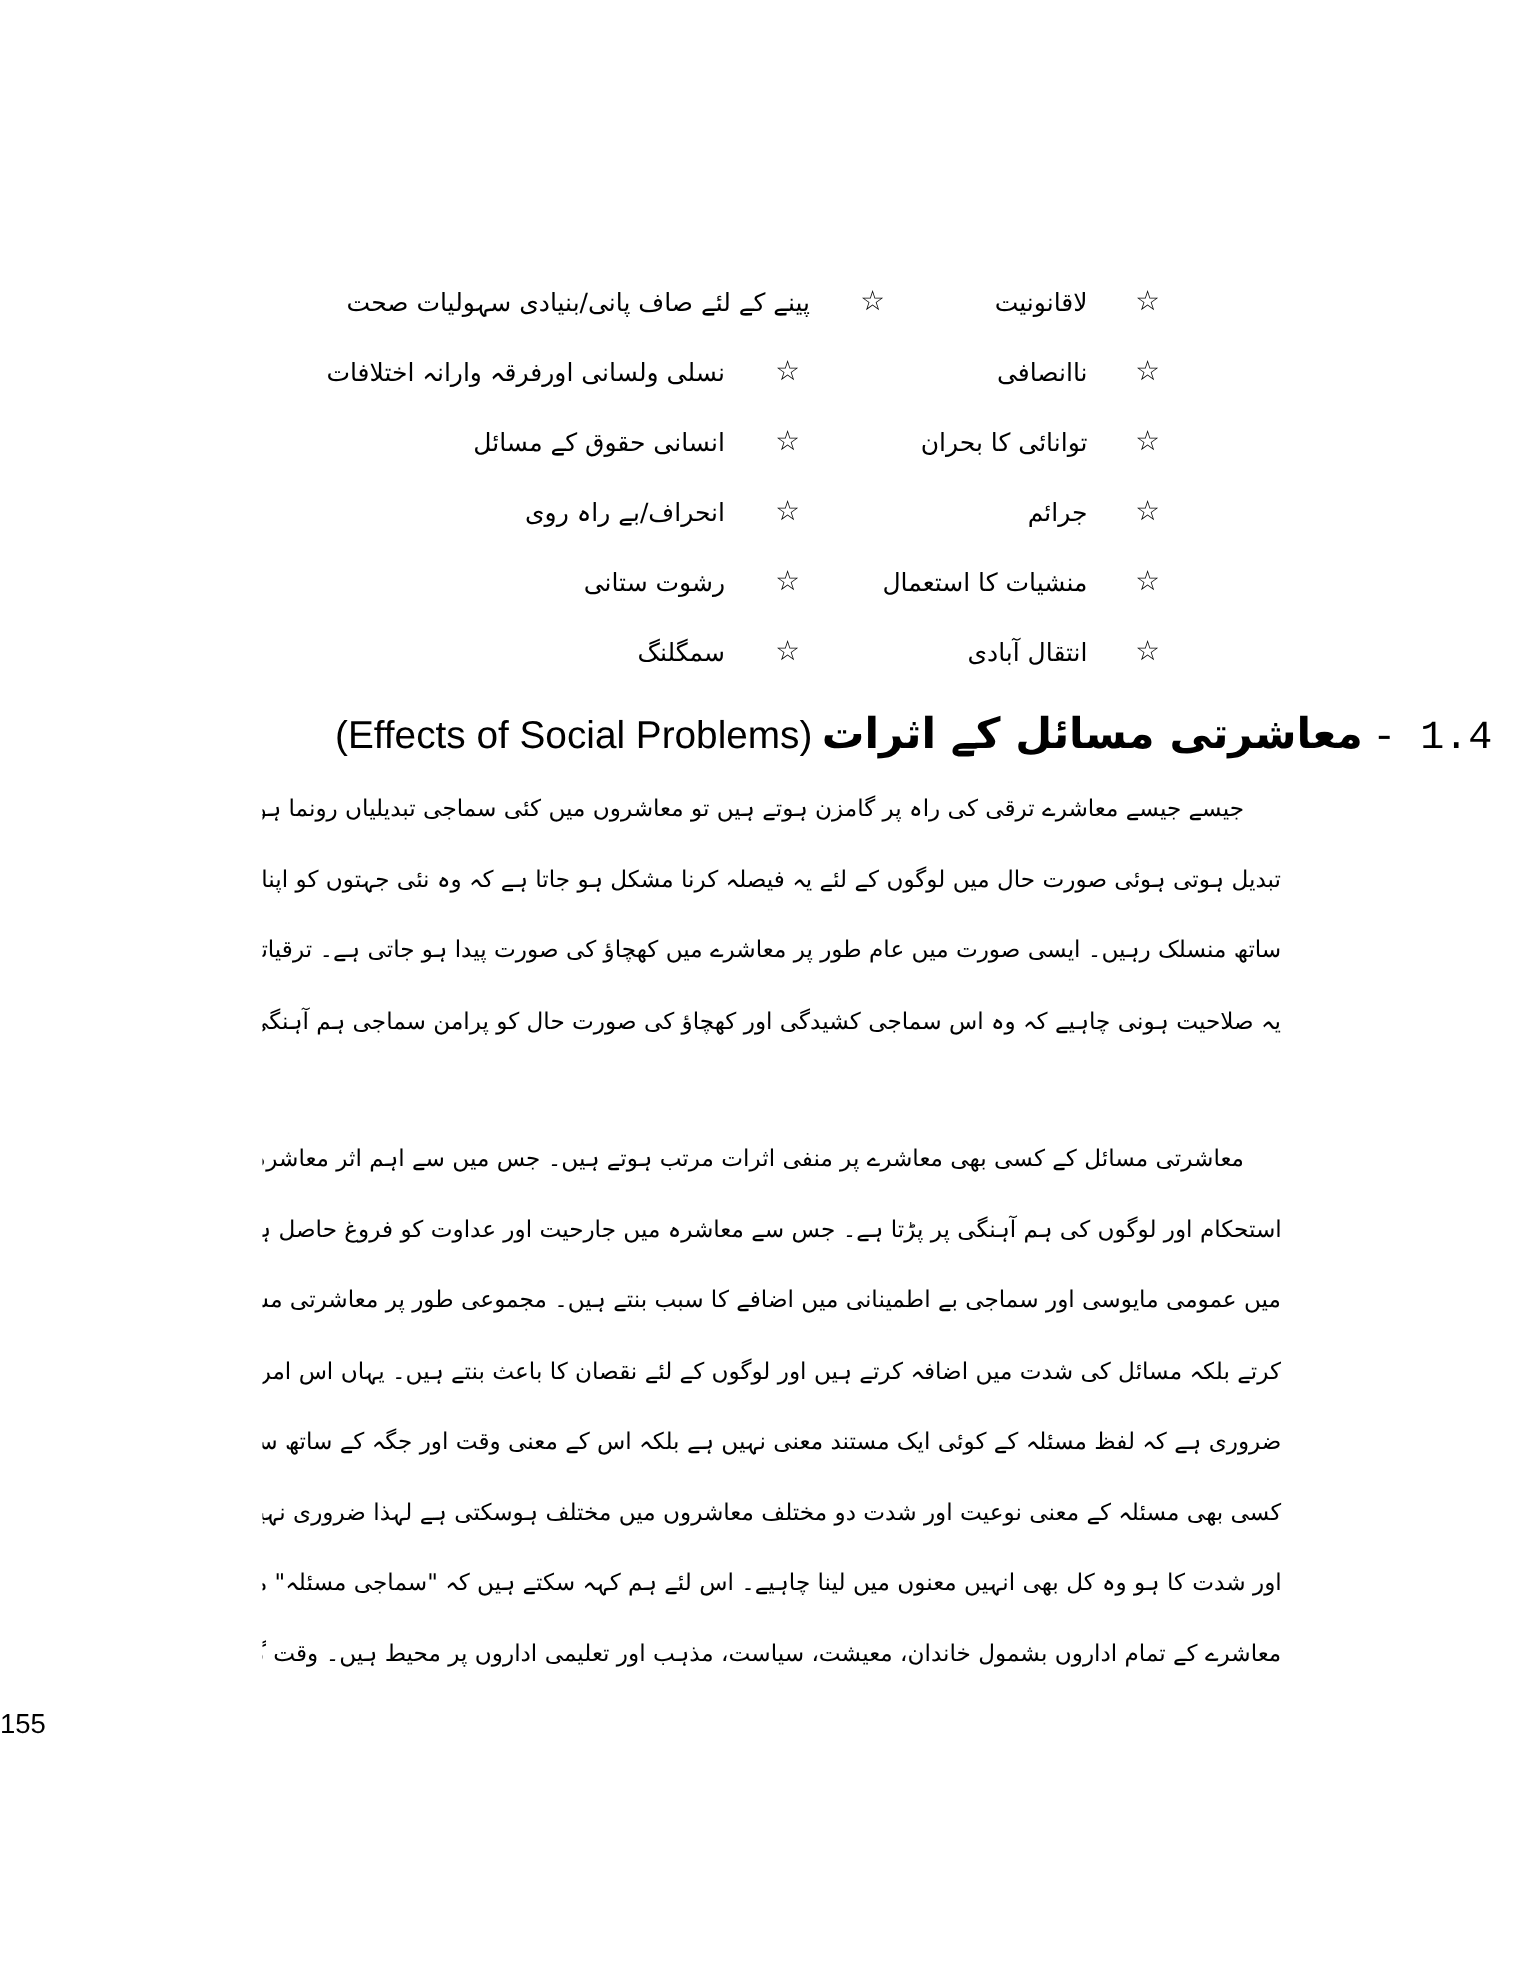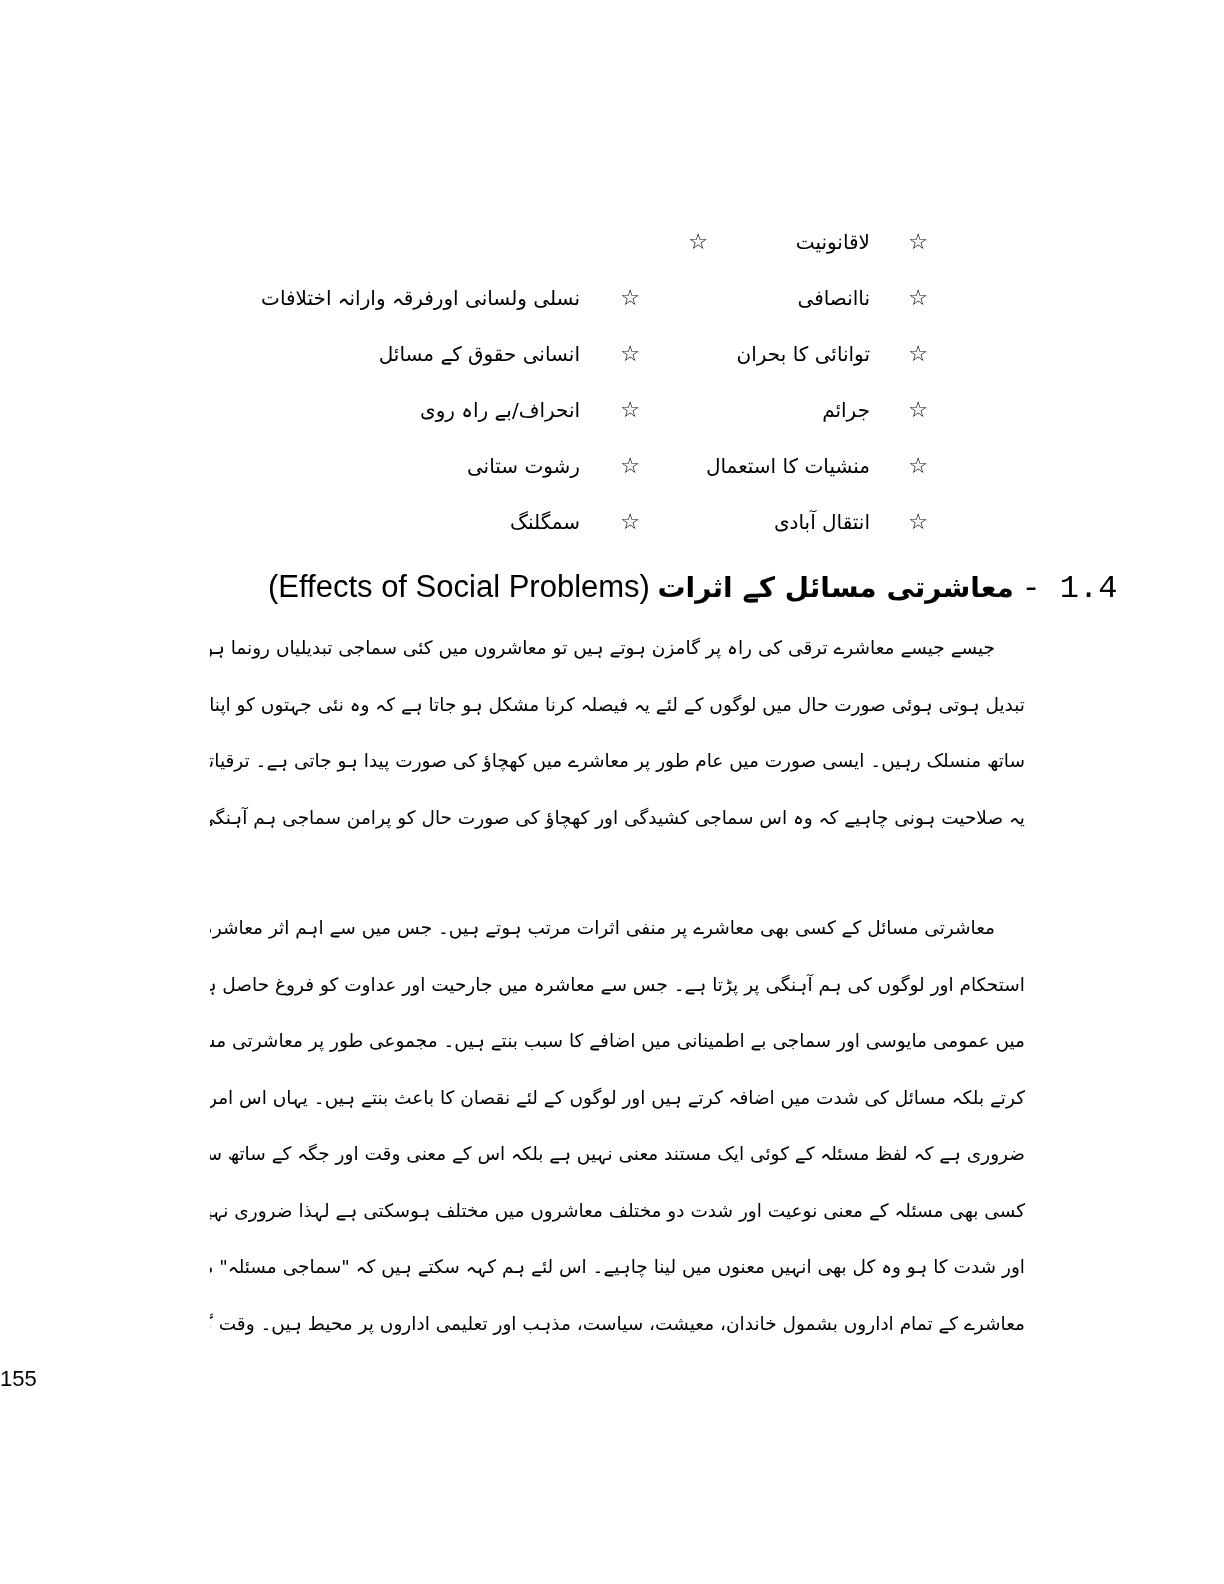--- a/index.html
+++ b/index.html
@@ -12,40 +12,41 @@
   .star.s1 { right: 2px; }
   .star.s2 { right: 290px; }
   .item { position: absolute; font-size: 20px; line-height: 40px; white-space: nowrap; direction: rtl; }
   .item.i1 { right: 60px; }
   .item.i2 { right: 350px; }
   .row0 .star.s2 { right: 222px; }
   .row0 .item.i2 { right: 282px; }
   .heading { position: absolute; left: 268px; top: 562px; width: 760px; height: 50px; font-size: 30px; line-height: 50px; white-space: nowrap; }
   .heading .num { font-family: Liberation Mono, monospace; font-size: 32px; }
   .heading .en { font-family: "Liberation Sans", sans-serif; font-size: 31px; text-align: right; }
-  .heading .ur { font-family: "DejaVu Sans", sans-serif; font-size: 28px; font-weight: bold; }
+  .heading .ur { font-family: "DejaVu Sans", sans-serif; font-size: 34px; font-weight: bold; }
   .heading-inner { direction: ltr; text-align: right; width: 100%; }
   .para { position: absolute; left: 210px; width: 815px; font-size: 18.5px; line-height: 56.5px; text-align: justify; text-align-last: right; }
   .para .line { display: block; height: 56.5px; white-space: nowrap; overflow: hidden; text-align: justify; text-align-last: justify; }
   .para .line.last { text-align-last: right; }
   .para .line.indent { padding-right: 30px; }
   .p1 { top: 620px; }
   .p2 { top: 900px; }
   .pagenum { position: absolute; left: 0; width: 1224px; top: 1366px; text-align: left; font-family: "Liberation Sans", sans-serif; font-size: 22px; }
 </style>
 </head>
 <body>
 
 <div class="page">
 
   <div class="bullets urdu">
     <div class="brow row0">
       <span class="star s1">☆</span>
       <span class="item i1">لاقانونیت</span>
       <span class="star s2">☆</span>
+      <span class="item i2">پینے کے لئے صاف پانی/بنیادی سہولیات صحت</span>
     </div>
     <div class="brow">
       <span class="star s1">☆</span>
       <span class="item i1">ناانصافی</span>
       <span class="star s2">☆</span>
       <span class="item i2">نسلی ولسانی اورفرقہ وارانہ اختلافات</span>
     </div>
     <div class="brow">
       <span class="star s1">☆</span>
       <span class="item i1">توانائی کا بحران</span>

